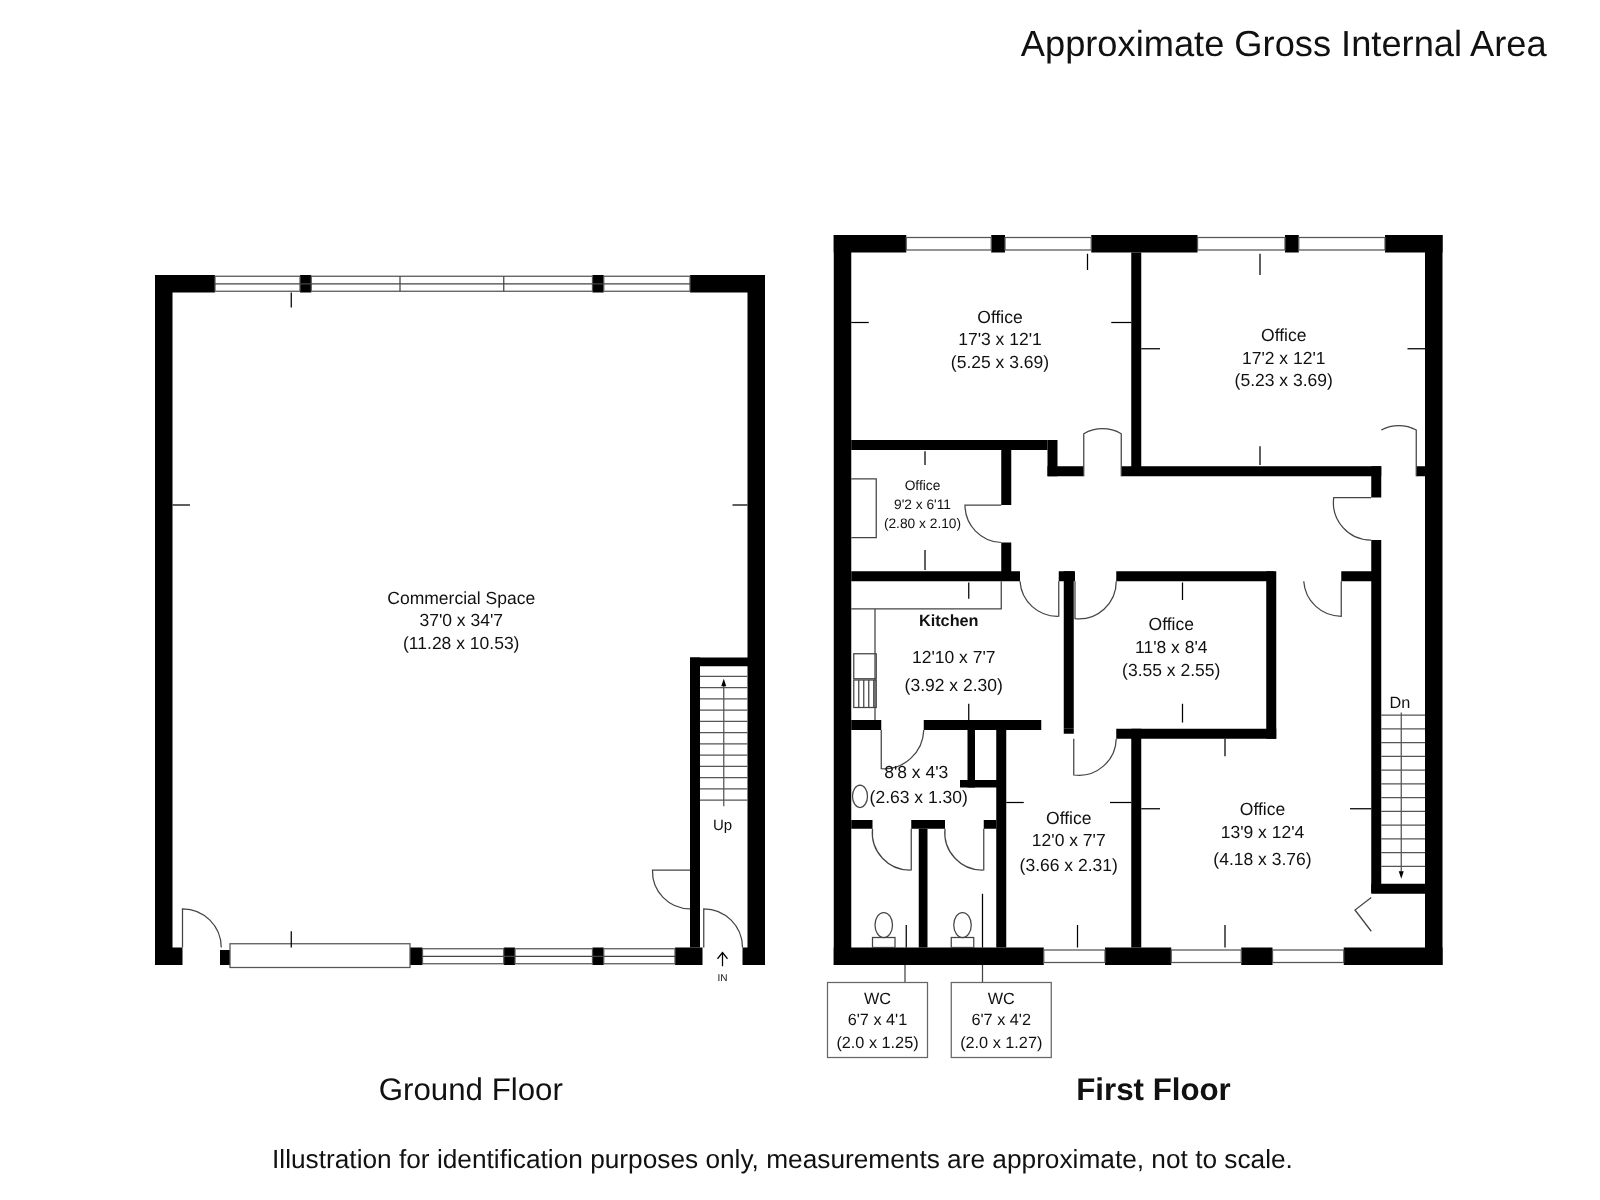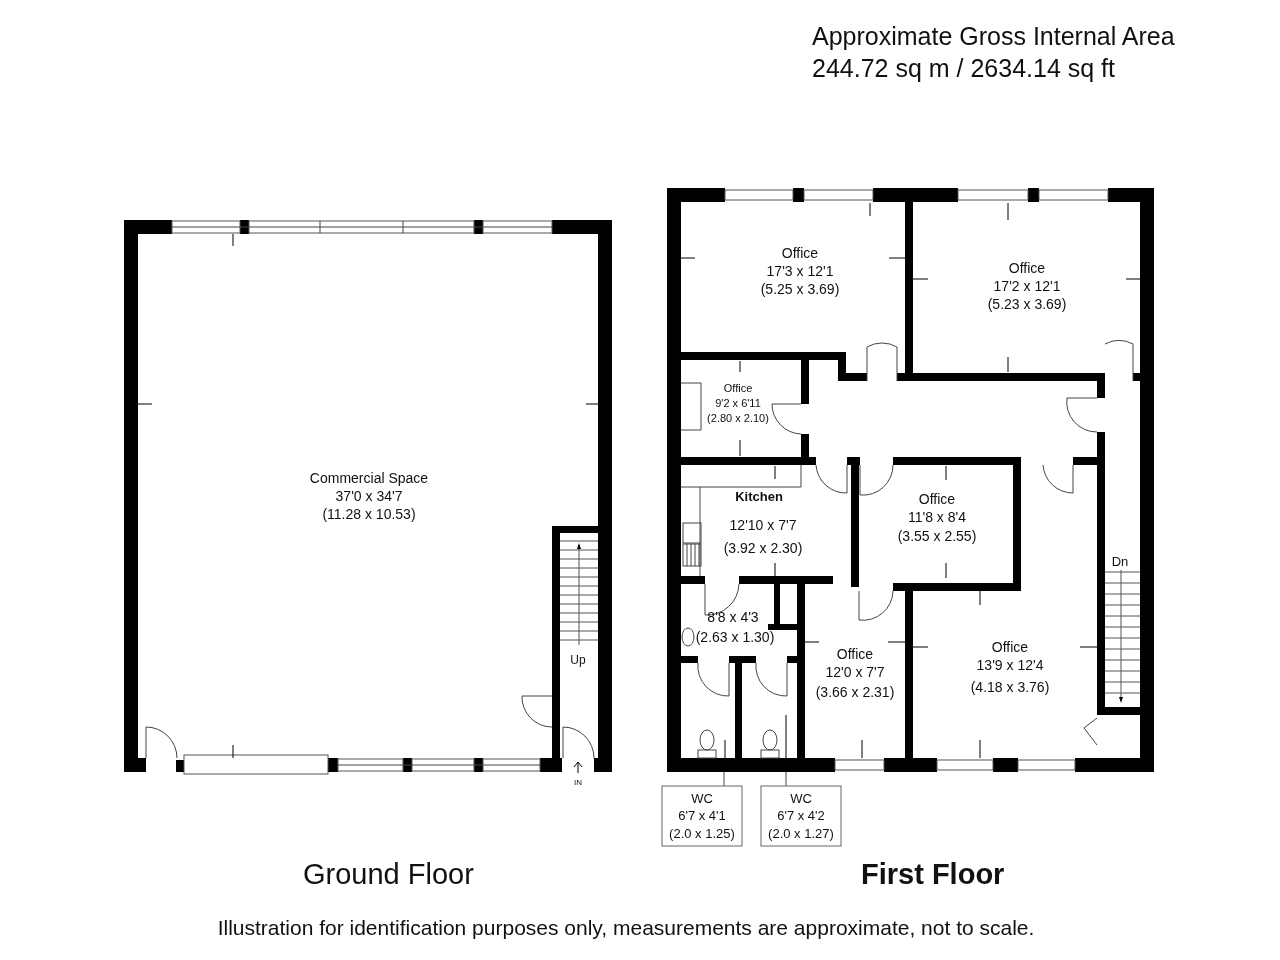--- a/index.html
+++ b/index.html
@@ -1,34 +1,33 @@
 <!DOCTYPE html>
 <html><head>
 <meta charset="utf-8">
 <style>
   html, body { margin:0; padding:0; background:#ffffff; }
   body { width:1280px; height:960px; position:relative; overflow:hidden; font-family:"Liberation Sans", sans-serif; color:#111; }
-  .area-title { position:absolute; left:812px; top:20px; width:430px; text-align:left; font-size:25px; line-height:32px; color:#111; }
-  .floor-label { position:absolute; font-size:29px; color:#111;text-align:right; }
+  .area-title { position:absolute; left:812px; top:20px; width:430px; text-align:center; font-size:29px; line-height:32px; color:#111; }
+  .floor-label { position:absolute; font-size:25px; color:#111;text-align:right; }
   .disclaimer { position:absolute; left:0; width:1252px; top:916px; text-align:center; font-size:21px; color:#111; }
   svg#plan { position:absolute; left:0; top:0; }
   .room-text { font-family:"Liberation Sans", sans-serif; fill:#111; text-anchor:middle; }
   .wall { fill:#000; }
   .win { fill:#fff; stroke:#555; stroke-width:1; }
   .thin { stroke:#444; stroke-width:1; fill:none; }
   .stair { stroke:#555; stroke-width:1; fill:none; }
   .arrow { stroke:#000; stroke-width:1; fill:none; }
   .wcbox { fill:#fff; stroke:#666; stroke-width:1; }
 </style>
 </head>
 <body>
 
 <div class="area-title">
   <div>Approximate Gross Internal Area</div>
-  <div>244.72 sq m / 2634.14 sq ft</div>
 </div>
 
 <svg id="plan" width="1280" height="960" viewBox="0 0 1280 960">
 
   <g>
 
     <rect class="wall" x="124" y="220" width="48" height="14"></rect>
     <rect class="wall" x="552" y="220" width="60" height="14"></rect>
     <rect class="wall" x="240" y="220" width="9" height="14"></rect>
     <rect class="wall" x="474" y="220" width="9" height="14"></rect>

